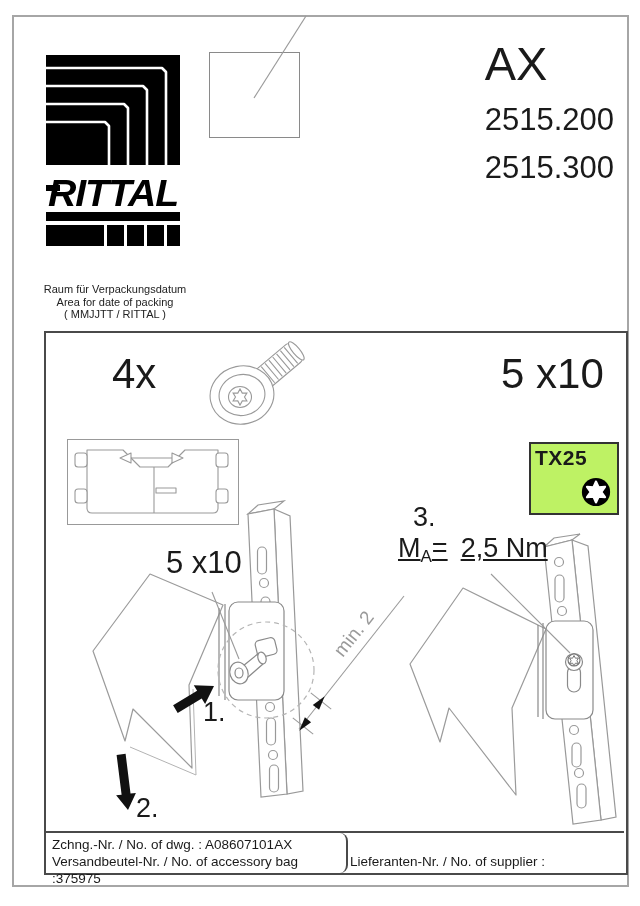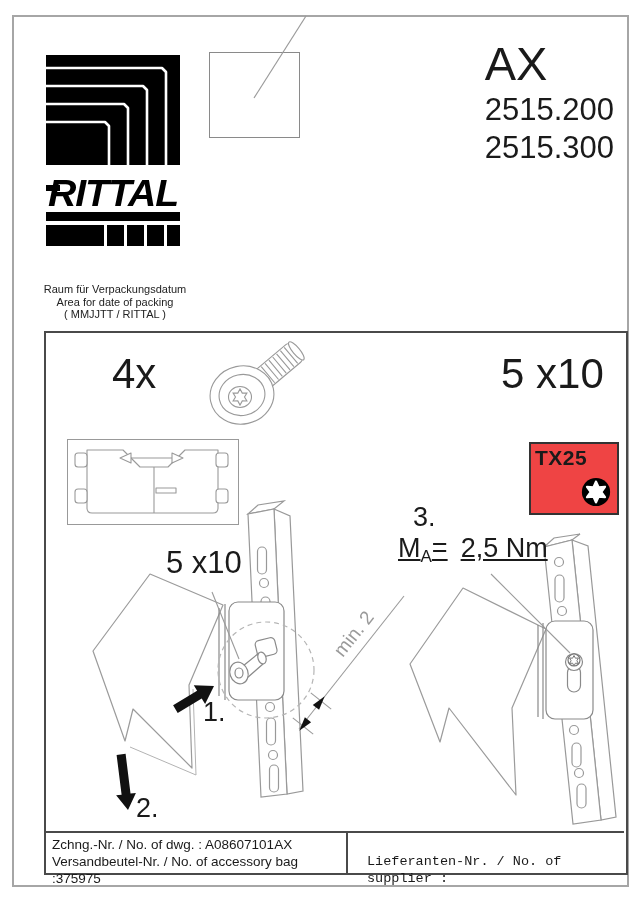--- a/index.html
+++ b/index.html
@@ -3,39 +3,39 @@
 <meta charset="utf-8">
 <style>
   html,body{margin:0;padding:0;background:#fff;}
   .page{position:relative;width:640px;height:906px;background:#fff;overflow:hidden;
         font-family:"Liberation Sans",sans-serif;color:#1a1a1a;}
   .abs{position:absolute;}
   .outer-frame{left:12px;top:15px;width:613px;height:868px;border:2px solid #a6a6a6;}
   .date-square{left:209px;top:52px;width:89px;height:84px;border:1px solid #8a8a8a;background:#fff;}
   .ax-block{right:26px;top:40px;text-align:left;line-height:1;}
   .ax-title{font-size:47px;letter-spacing:0;}
-  .ax-model{font-size:31px;margin-top:7px;letter-spacing:0;}
+  .ax-model{font-size:31px;margin-top:17px;letter-spacing:0;}
   .packing-note{left:40px;top:283px;width:150px;text-align:center;font-size:11px;line-height:12.5px;color:#222;}
   .main-box{left:44px;top:331px;width:580px;height:540px;border:2px solid #4a4a4a;background:#fff;}
   .qty{left:66px;top:20px;font-size:42px;}
   .size{left:455px;top:20px;font-size:42px;}
   .clip-box{left:21px;top:106px;width:170px;height:84px;border:1px solid #999;background:#fff;}
-  .tx-box{left:483px;top:109px;width:86px;height:69px;border:2px solid #333;background:#ef4444;}
+  .tx-box{left:483px;top:109px;width:86px;height:69px;border:2px solid #333;background:#bef264;}
   .tx-label{font-size:21px;font-weight:bold;margin:2px 0 0 4px;letter-spacing:0.5px;}
   .dlabel{font-size:27px;line-height:1;}
   .label-5x10{left:120px;top:212px;font-size:31px;}
   .min2{left:269px;top:290px;width:78px;text-align:center;font-size:19px;color:#9a9a9a;
         transform:rotate(-52deg);transform-origin:center;}
   .torque{left:352px;top:202px;font-size:27px;line-height:1;white-space:nowrap;text-decoration:underline;}
   .torque .sub{font-size:17px;vertical-align:-5px;}
   .torque .gap{display:inline-block;width:13px;}
   .footer{left:30px;top:831px;width:580px;height:40px;border-top:2px solid #4a4a4a;display:flex;
           font-size:13.5px;line-height:17px;}
-  .footer-left{width:288px;border-right:2px solid #4a4a4a;padding:3px 6px 0 8px;}
-  .footer-right{flex:1;padding:20px 0 0 19px;font-family:Liberation Mono, monospace;}
+  .footer-left{width:288px;border-right:2px solid #4a4a4a;padding:3px 6px 0 8px;border-radius:8px;}
+  .footer-right{flex:1;padding:20px 0 0 2px;}
 </style>
 </head>
 <body>
 
 <div class="page">
 
   <div class="abs outer-frame"></div>
 
   <svg class="abs" style="left:46px;top:55px;" width="134" height="191" viewBox="0 0 134 191">
     <rect x="0" y="0" width="134" height="110" fill="#000"></rect>

